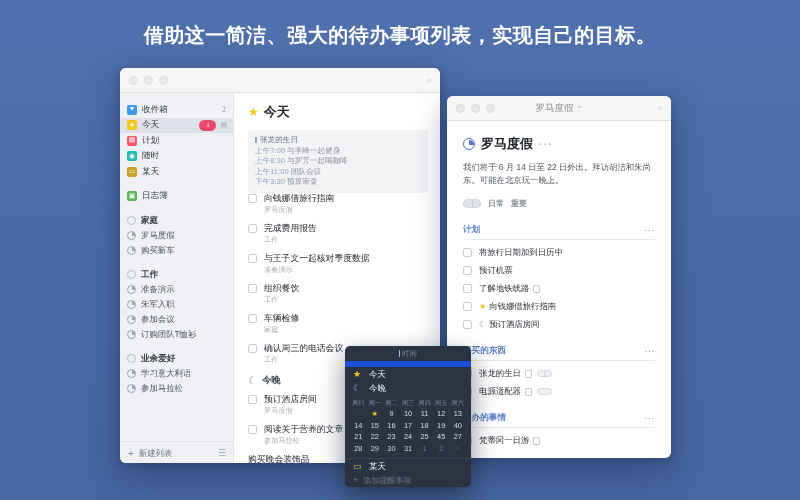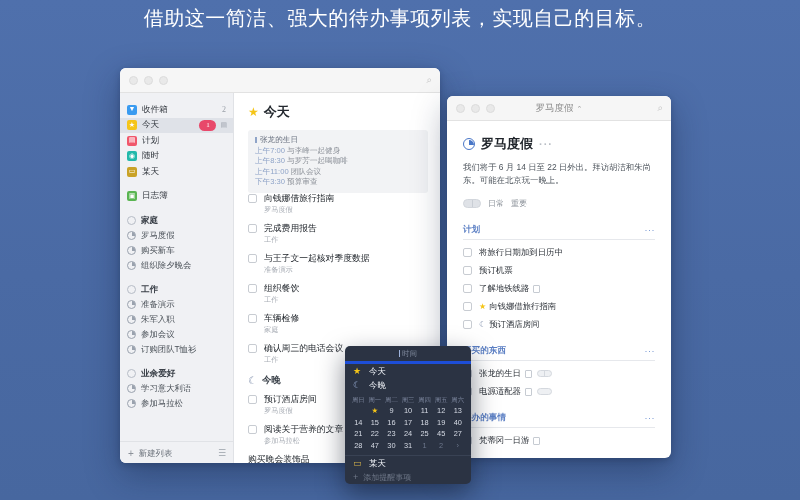--- a/index.html
+++ b/index.html
@@ -6,22 +6,22 @@
   body{
     width:800px;height:500px;overflow:hidden;
     background:#4c6ca8;
     font-family:"Liberation Sans","DejaVu Sans",sans-serif;
     -webkit-font-smoothing:antialiased;
   }
   .stage{position:relative;width:800px;height:500px;
     background:linear-gradient(180deg,#4f70ac 0%,#4a6aa4 55%,#47679f 100%);}
 
   .headline{
-    position:absolute;top:5px;left:0;width:800px;text-align:center;
-    color:#ffffff;font-size:20px;font-weight:normal;letter-spacing:.5px;
+    position:absolute;top:22px;left:0;width:800px;text-align:center;
+    color:#ffffff;font-size:20px;font-weight:bold;letter-spacing:.5px;
   }
 
   
   .win{position:absolute;background:#ffffff;border-radius:6px;
        box-shadow:0 12px 34px rgba(16,30,60,.38),0 2px 6px rgba(16,30,60,.25);
        overflow:hidden;}
   .titlebar{height:24px;background:#f6f6f6;border-bottom:1px solid #e2e2e2;
             position:relative;display:flex;align-items:center;}
   .lights{display:flex;gap:6px;margin-left:9px;}
   .lt{width:9px;height:9px;border-radius:50%;background:#e9e9e9;border:1px solid #dcdcdc;box-sizing:border-box;}
@@ -76,21 +76,21 @@
   .task{display:flex;align-items:flex-start;margin-bottom:9px;}
   .cb{width:9px;height:9px;border:1px solid #c8ccd2;border-radius:2px;
       margin-right:7px;margin-top:1px;flex:0 0 9px;box-sizing:border-box;background:#fff;}
   .t-main{font-size:8.8px;color:#23282e;line-height:11px;}
   .t-sub{font-size:7.2px;color:#a8adb5;line-height:9px;margin-top:1px;}
 
   
   #date-popover{position:absolute;left:345px;top:346px;width:126px;
       background:#2b3343;border-radius:5px;
       box-shadow:0 10px 26px rgba(10,18,34,.5);overflow:hidden;z-index:40;}
-  .dp-top{height:15px;border-bottom:3px solid #1d4ed8;display:flex;
+  .dp-top{height:15px;border-bottom:6px solid #1d4ed8;display:flex;
           align-items:center;justify-content:center;position:relative;}
   .dp-ph{font-size:7.5px;color:#7e889b;}
   .dp-ph .caret{display:inline-block;width:1px;height:7px;background:#9fb4dd;
                 vertical-align:-1px;margin-right:2px;}
   .dp-row{display:flex;align-items:center;height:14px;padding:0 8px;
           font-size:8.4px;color:#eef1f6;}
   .dp-row .i{width:11px;margin-right:5px;font-size:9px;}
   .dp-cal{padding:3px 5px 4px 5px;}
   .dp-w{display:flex;}
   .dp-w div{flex:1;text-align:center;font-size:6.4px;color:#79839a;line-height:10px;}
@@ -106,21 +106,21 @@
   
   #detail-window{left:447px;top:96px;width:224px;height:362px;z-index:30;}
   .d-body{padding:14px 16px 0 16px;height:338px;box-sizing:border-box;overflow:hidden;}
   .d-title{display:flex;align-items:center;font-size:13px;font-weight:bold;color:#20252b;}
   .d-title .clock{width:12px;height:12px;border-radius:50%;border:1.6px solid #4a77c8;
      margin-right:6px;flex:0 0 12px;box-sizing:border-box;position:relative;}
   .d-title .clock::after{content:"";position:absolute;left:50%;top:1px;width:45%;height:50%;
      background:#4a77c8;border-top-right-radius:8px;}
   .d-title .el{color:#b9bec5;font-size:11px;margin-left:6px;letter-spacing:1px;}
   .d-notes{font-size:8.4px;line-height:12.5px;color:#4d545c;margin:8px 0 0 0;}
-  .d-tags{display:flex;align-items:center;gap:7px;margin-top:12px;}
+  .d-tags{display:flex;align-items:center;gap:7px;margin-top:12px;font-weight:bold;}
   .chip{width:18px;height:9px;border-radius:5px;background:#dfe2e7;
         border:1px solid #d2d6dc;box-sizing:border-box;position:relative;}
   .chip::after{content:"";position:absolute;left:50%;top:0;bottom:0;width:1px;background:#c9ced5;}
   .tag{font-size:8px;color:#8d939b;}
   .d-sec{display:flex;align-items:center;border-bottom:1px solid #e6e8ec;
          padding-bottom:3px;margin:15px 0 7px 0;}
   .d-sec .lbl{font-size:8.6px;font-weight:bold;color:#5b7fc4;}
   .d-sec .dots{margin-left:auto;color:#6d90d0;font-size:9px;letter-spacing:.5px;}
   .d-item{display:flex;align-items:center;margin-bottom:7px;font-size:8.4px;color:#2b3037;}
   .d-item .cb{margin-top:0;}
@@ -196,24 +196,20 @@
             <span>家庭</span>
           </div>
           <div class="sb-sub">
             <div class="pie"></div>
             <span>罗马度假</span>
           </div>
           <div class="sb-sub">
             <div class="pie"></div>
             <span>购买新车</span>
           </div>
-          <div class="sb-sub">
-            <div class="pie"></div>
-            <span>组织除夕晚会</span>
-          </div>
 
           <div class="sb-gap"></div>
 
           <div class="sb-head">
             <div class="circ"></div>
             <span>工作</span>
           </div>
           <div class="sb-sub">
             <div class="pie"></div>
             <span>准备演示</span>
@@ -399,21 +395,21 @@
         <div>21</div>
         <div>22</div>
         <div>23</div>
         <div>24</div>
         <div>25</div>
         <div>45</div>
         <div>27</div>
       </div>
       <div class="dp-d">
         <div>28</div>
-        <div>47</div>
+        <div>29</div>
         <div>30</div>
         <div>31</div>
         <div class="mut">1</div>
         <div class="mut">2</div>
         <div class="mut">›</div>
       </div>
     </div>
     <div class="dp-bot">
       <div class="dp-row">
         <span class="i" style="color:#d4b24a">▭</span>

